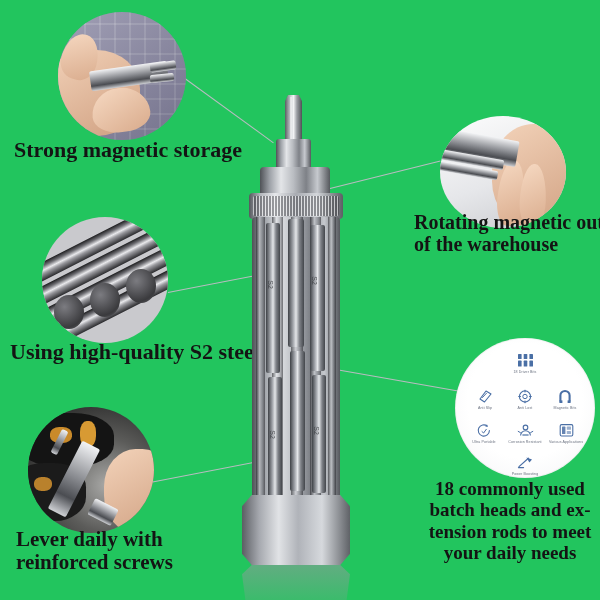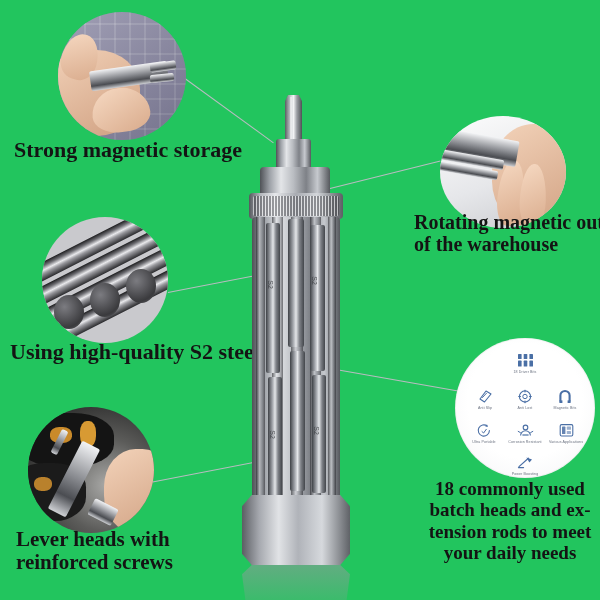--- a/index.html
+++ b/index.html
@@ -128,21 +128,21 @@
     <div class="blob" style="left:-10px;top:6px;width:96px;height:54px;background:#141414;"></div>
     <div class="blob" style="left:-16px;top:56px;width:74px;height:58px;background:#1b1b1b;"></div>
     <div class="blob" style="left:22px;top:20px;width:22px;height:16px;background:#c98a2a;"></div>
     <div class="blob" style="left:52px;top:14px;width:16px;height:26px;background:#d89a33;"></div>
     <div class="blob" style="left:6px;top:70px;width:18px;height:14px;background:#b9812c;"></div>
     <div class="palm" style="left:76px;top:42px;width:70px;height:84px;"></div>
     <div class="toolbit" style="left:36px;top:34px;width:20px;height:76px;transform:rotate(27deg);"></div>
     <div class="toolbit" style="left:28px;top:22px;width:7px;height:26px;transform:rotate(27deg);"></div>
     <div class="toolbit" style="left:62px;top:96px;width:26px;height:18px;transform:rotate(27deg);"></div>
   </div>
-  <div class="caption" style="left:16px;top:528px;font-size:21px;">Lever heads with
+  <div class="caption" style="left:16px;top:528px;font-size:21px;">Lever daily with
 reinforced screws</div>
 
   <div class="photo" style="left:440px;top:116px;width:126px;height:112px;">
     <div class="scene bg-light"></div>
     <div class="palm" style="left:52px;top:8px;width:92px;height:104px;"></div>
     <div class="finger" style="left:58px;top:44px;width:26px;height:66px;transform:rotate(6deg);"></div>
     <div class="finger" style="left:80px;top:48px;width:26px;height:64px;transform:rotate(3deg);"></div>
     <div class="toolbit" style="left:-6px;top:18px;width:84px;height:26px;transform:rotate(10deg);"></div>
     <div class="toolbit" style="left:-8px;top:38px;width:72px;height:10px;transform:rotate(10deg);"></div>
     <div class="toolbit" style="left:-4px;top:50px;width:62px;height:9px;transform:rotate(10deg);"></div>

